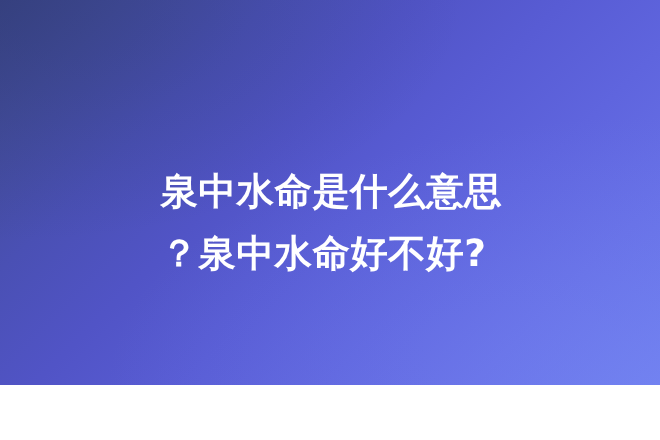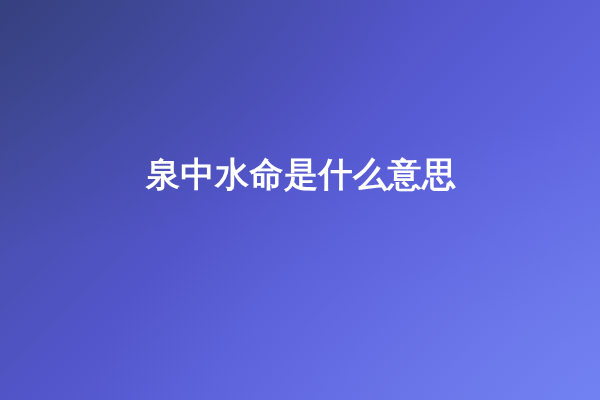--- a/index.html
+++ b/index.html
@@ -11,21 +11,21 @@
     width: 600px;
     height: 400px;
     overflow: hidden;
     font-family: "DejaVu Sans", "Liberation Sans", sans-serif;
   }
 
   
   .banner {
     position: relative;
     width: 600px;
-    height: 400px;
+    height: 350px;
     box-sizing: border-box;
     overflow: hidden;
     
     background-color: #5159cf;
     background-image: linear-gradient(
         135deg,
         #3c4686 0%,
         #434c9b 12%,
         #4a50b4 26%,
         #5154c6 40%,
@@ -72,15 +72,16 @@
 </style>
 </head>
 <body>
 
 <div class="banner">
 
   <div class="banner-wash"></div>
 
   <div class="title-block">
     <span class="title-line">泉中水命是什么意思</span>
+    <span class="title-line">？泉中水命好不好?</span>
   </div>
 
 </div>
 
 </body></html>

